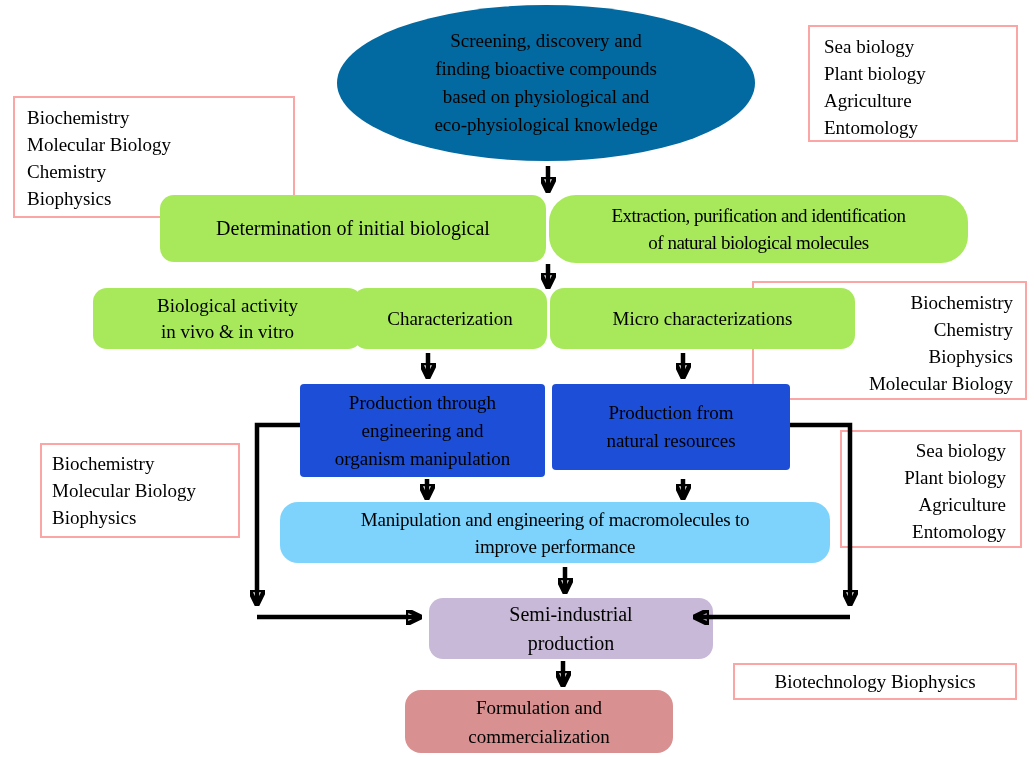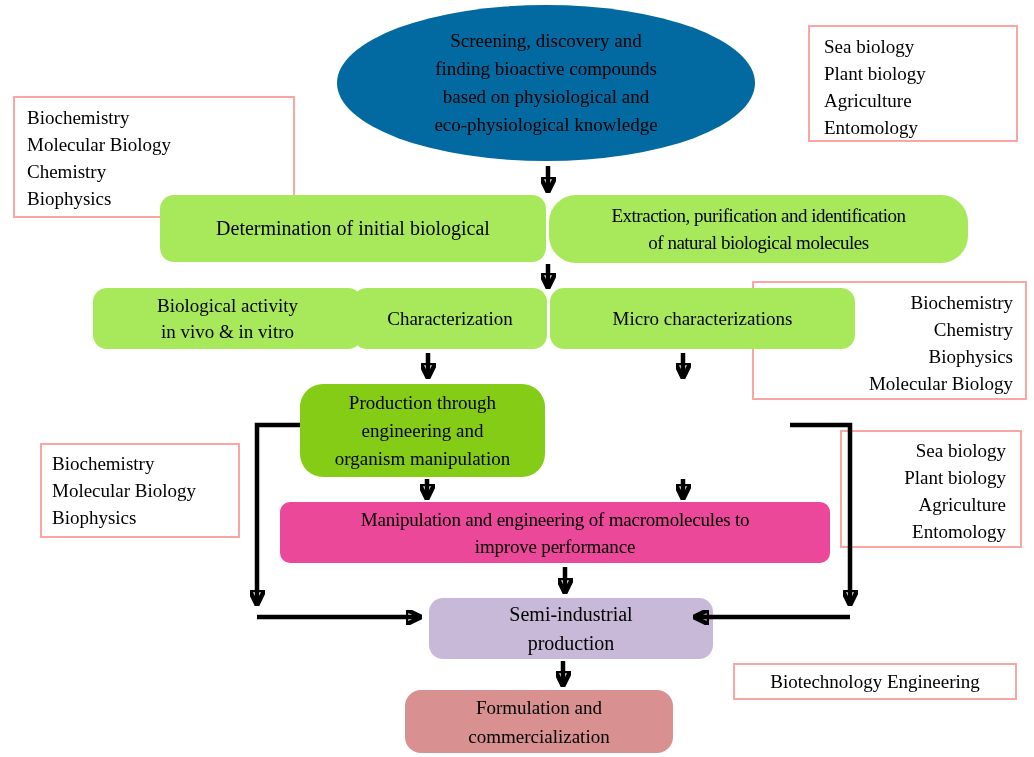--- a/index.html
+++ b/index.html
@@ -7,22 +7,22 @@
     position:relative; width:1034px; height:757px; background:#ffffff;
     font-family:"Liberation Serif","DejaVu Serif",serif; color:#000;
     overflow:hidden;
   }
   .node, .ann { position:absolute; box-sizing:border-box; white-space:pre-line; }
   .node {
     display:flex; align-items:center; justify-content:center;
     text-align:center; font-size:19px; line-height:27px;
   }
   .green  { background:#a7e95b; border-radius:14px; }
-  .blue   { background:#84cc16; border-radius:23px; }
-  .purple { background:#ec4899; border-radius:10px; }
+  .blue   { background:#1d4ed8; border-radius:4px; }
+  .purple { background:#7dd3fc; border-radius:18px; }
   .mauve  { background:#c8b9d8; border-radius:14px; }
   .pink   { background:#d99090; border-radius:16px; }
 
   .ellipse {
     left:337px; top:5px; width:418px; height:156px;
     background:#0369a1; border-radius:50%;
     font-size:19px; line-height:28px;
   }
   .row2-left  { left:160px; top:195px; width:386px; height:67px; font-size:20px; }
   .row2-right { left:549px; top:195px; width:419px; height:68px; letter-spacing:-0.5px;border-radius:27px; }
@@ -74,39 +74,41 @@
 Chemistry
 Biophysics
 Molecular Biology</div>
   <div class="ann ann-lower-left">Biochemistry
 Molecular Biology
 Biophysics</div>
   <div class="ann ann-lower-right">Sea biology
 Plant biology
 Agriculture
 Entomology</div>
-  <div class="ann ann-bottom-right">Biotechnology Engineering</div>
+  <div class="ann ann-bottom-right">Biotechnology Biophysics</div>
 
   <div class="node ellipse">Screening, discovery and
 finding bioactive compounds
 based on physiological and
 eco-physiological knowledge</div>
 
   <div class="node green row2-left">Determination of initial biological</div>
   <div class="node green row2-right">Extraction, purification and identification
 of natural biological molecules</div>
 
   <div class="node green row3 b1">Biological activity
 in vivo &amp; in vitro</div>
   <div class="node green row3 b2">Characterization</div>
   <div class="node green row3 b3">Micro characterizations</div>
 
   <div class="node blue blue-left">Production through
 engineering and
 organism manipulation</div>
+  <div class="node blue blue-right">Production from
+natural resources</div>
 
   <div class="node purple purple-box">Manipulation and engineering of macromolecules to
 improve performance</div>
 
   <div class="node mauve semi-box">Semi-industrial
 production</div>
 
   <div class="node pink pink-box">Formulation and
 commercialization</div>
 

